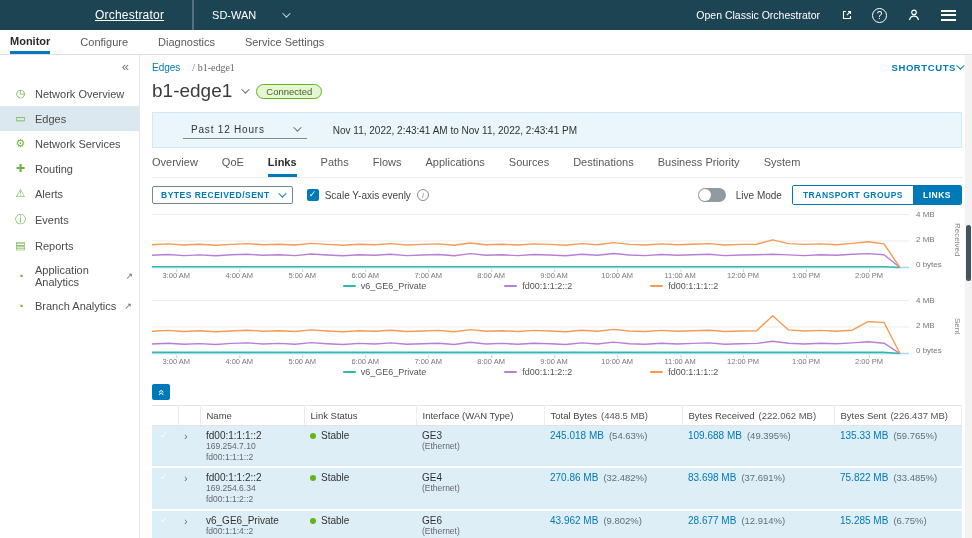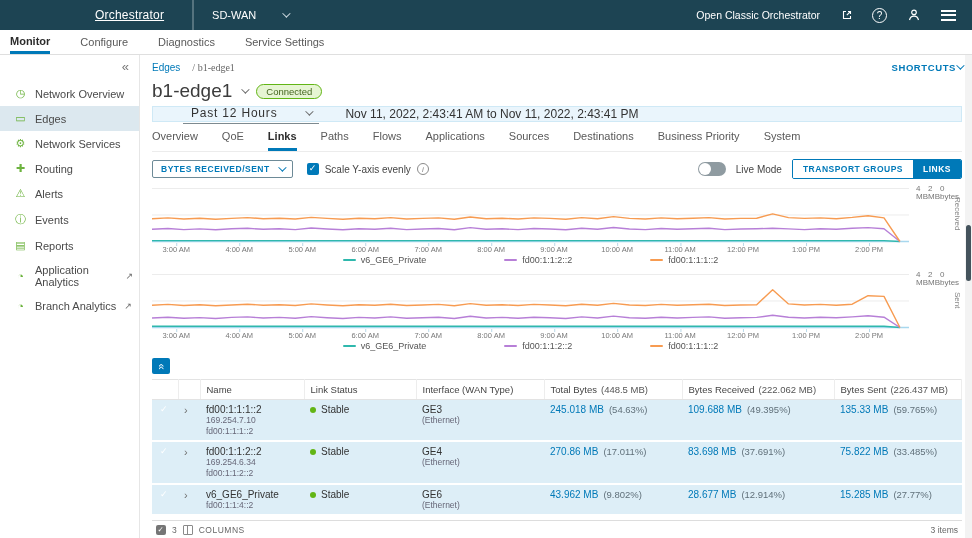--- a/index.html
+++ b/index.html
@@ -51,22 +51,22 @@
   .crumb-link { color:#0079b8; cursor:pointer; }
   .crumb-rest { color:#666; margin-left:12px;font-family:Liberation Serif, serif; }
   .shortcuts { margin-left:auto; color:#0079b8; font-size:9.5px; font-weight:bold; letter-spacing:.6px;
     display:flex; align-items:center; cursor:pointer; }
 
   .title-row { display:flex; align-items:center; gap:9px; height:30px; margin-top:2px; }
   .page-title { font-size:19px; font-weight:400; color:#3c3c3c; }
   .badge { font-size:9.5px; color:#44641f; background:#e6f5d3; border:1px solid #62b515;
     border-radius:8px; padding:1px 9px; }
 
-  .timebar { background:#eaf5fc; border:1px solid #cfe9f6; height:16px;
-    display:flex; align-items:center; font-size:12px; }
+  .timebar { margin-top:6px; background:#eaf5fc; border:1px solid #cfe9f6; height:36px;
+    display:flex; align-items:center; font-size:10px; }
   .range-select { margin:0 26px 0 30px; border-bottom:1px solid #7d8a90; padding:2px 8px 3px 8px;
     display:flex; gap:28px; align-items:center; letter-spacing:.8px; color:#333; cursor:pointer; }
   .period-text { color:#333; }
 
   .ctabs { display:flex; gap:24px; margin-top:8px; border-bottom:1px solid #ececec; height:22px; }
   .ctab { font-size:11px; color:#595959; cursor:pointer; padding-bottom:5px; }
   .ctab.active { color:#2c2c2c; font-weight:bold; border-bottom:3px solid #0079b8; }
 
   .controls { display:flex; align-items:center; margin-top:6px; height:22px; }
   .metric-btn { border:1px solid #6d8a97; color:#0079b8; background:#fff; font-size:8.5px; font-weight:bold;
@@ -85,21 +85,21 @@
   .seg { display:flex; border:1px solid #0079b8; border-radius:2px; overflow:hidden; }
   .seg-btn { font-size:8.5px; font-weight:bold; letter-spacing:.5px; padding:4px 10px; cursor:pointer;
     font-family:"Liberation Sans",sans-serif; border:none; }
   .seg-btn.ghost { background:#fff; color:#0079b8; }
   .seg-btn.solid { background:#0079b8; color:#fff; }
 
   
   .chart-block { margin-top:5px; }
   .chart-flex { display:flex; align-items:stretch; }
   .plot { flex:1; height:58px; position:relative; }
-  .ylabels { width:40px; display:flex; justify-content:space-between;
+  .ylabels { width:40px; display:flex; flex-direction:column; justify-content:space-between;
     font-size:8px; color:#777; padding-left:7px; line-height:1; padding-top:0; padding-bottom:0; }
   .ytitle { width:13px; writing-mode:vertical-rl; font-size:8px; color:#888; text-align:center; }
   .xticks { position:relative; height:11px; margin-right:53px; }
   .xticks span { position:absolute; transform:translateX(-50%); font-size:7.5px; color:#777; top:2px; }
   .xticks span:before { content:""; position:absolute; left:50%; top:-2px; width:1px; height:3px; background:#b9d8e8; }
   .legend { display:flex; justify-content:center; gap:78px; font-size:9px; color:#555;
     height:12px; align-items:center; margin-right:53px; }
   .leg-item { display:flex; align-items:center; gap:5px; }
   .leg-line { width:13px; height:2.5px; border-radius:1px; display:inline-block; }
 
@@ -410,39 +410,39 @@
               <td>
                 <div>fd00:1:1:2::2</div>
                 <div class="sub-line">169.254.6.34</div>
                 <div class="sub-line">fd00:1:1:2::2</div>
               </td>
               <td><span class="dot"></span><span>Stable</span></td>
               <td>
                 <div>GE4</div>
                 <div class="sub-line">(Ethernet)</div>
               </td>
-              <td><span class="val-link">270.86 MB</span><span class="pct">(17.011%)</span></td>
+              <td><span class="val-link">270.86 MB</span><span class="pct">(32.482%)</span></td>
               <td><span class="val-link">83.698 MB</span><span class="pct">(37.691%)</span></td>
               <td><span class="val-link">75.822 MB</span><span class="pct">(33.485%)</span></td>
             </tr>
             <tr>
               <td><span class="cbx"></span></td>
               <td><span class="expander">›</span></td>
               <td>
                 <div>v6_GE6_Private</div>
                 <div class="sub-line">fd00:1:1:4::2</div>
               </td>
               <td><span class="dot"></span><span>Stable</span></td>
               <td>
                 <div>GE6</div>
                 <div class="sub-line">(Ethernet)</div>
               </td>
               <td><span class="val-link">43.962 MB</span><span class="pct">(9.802%)</span></td>
               <td><span class="val-link">28.677 MB</span><span class="pct">(12.914%)</span></td>
-              <td><span class="val-link">15.285 MB</span><span class="pct">(27.77%)</span></td>
+              <td><span class="val-link">15.285 MB</span><span class="pct">(6.75%)</span></td>
             </tr>
           </tbody>
         </table>
 
         <div class="table-footer">
           <span class="foot-cbx"></span>
           <span>3</span>
           <span class="col-ico"></span>
           <span class="foot-label">COLUMNS</span>
           <span class="items-count">3 items</span>

